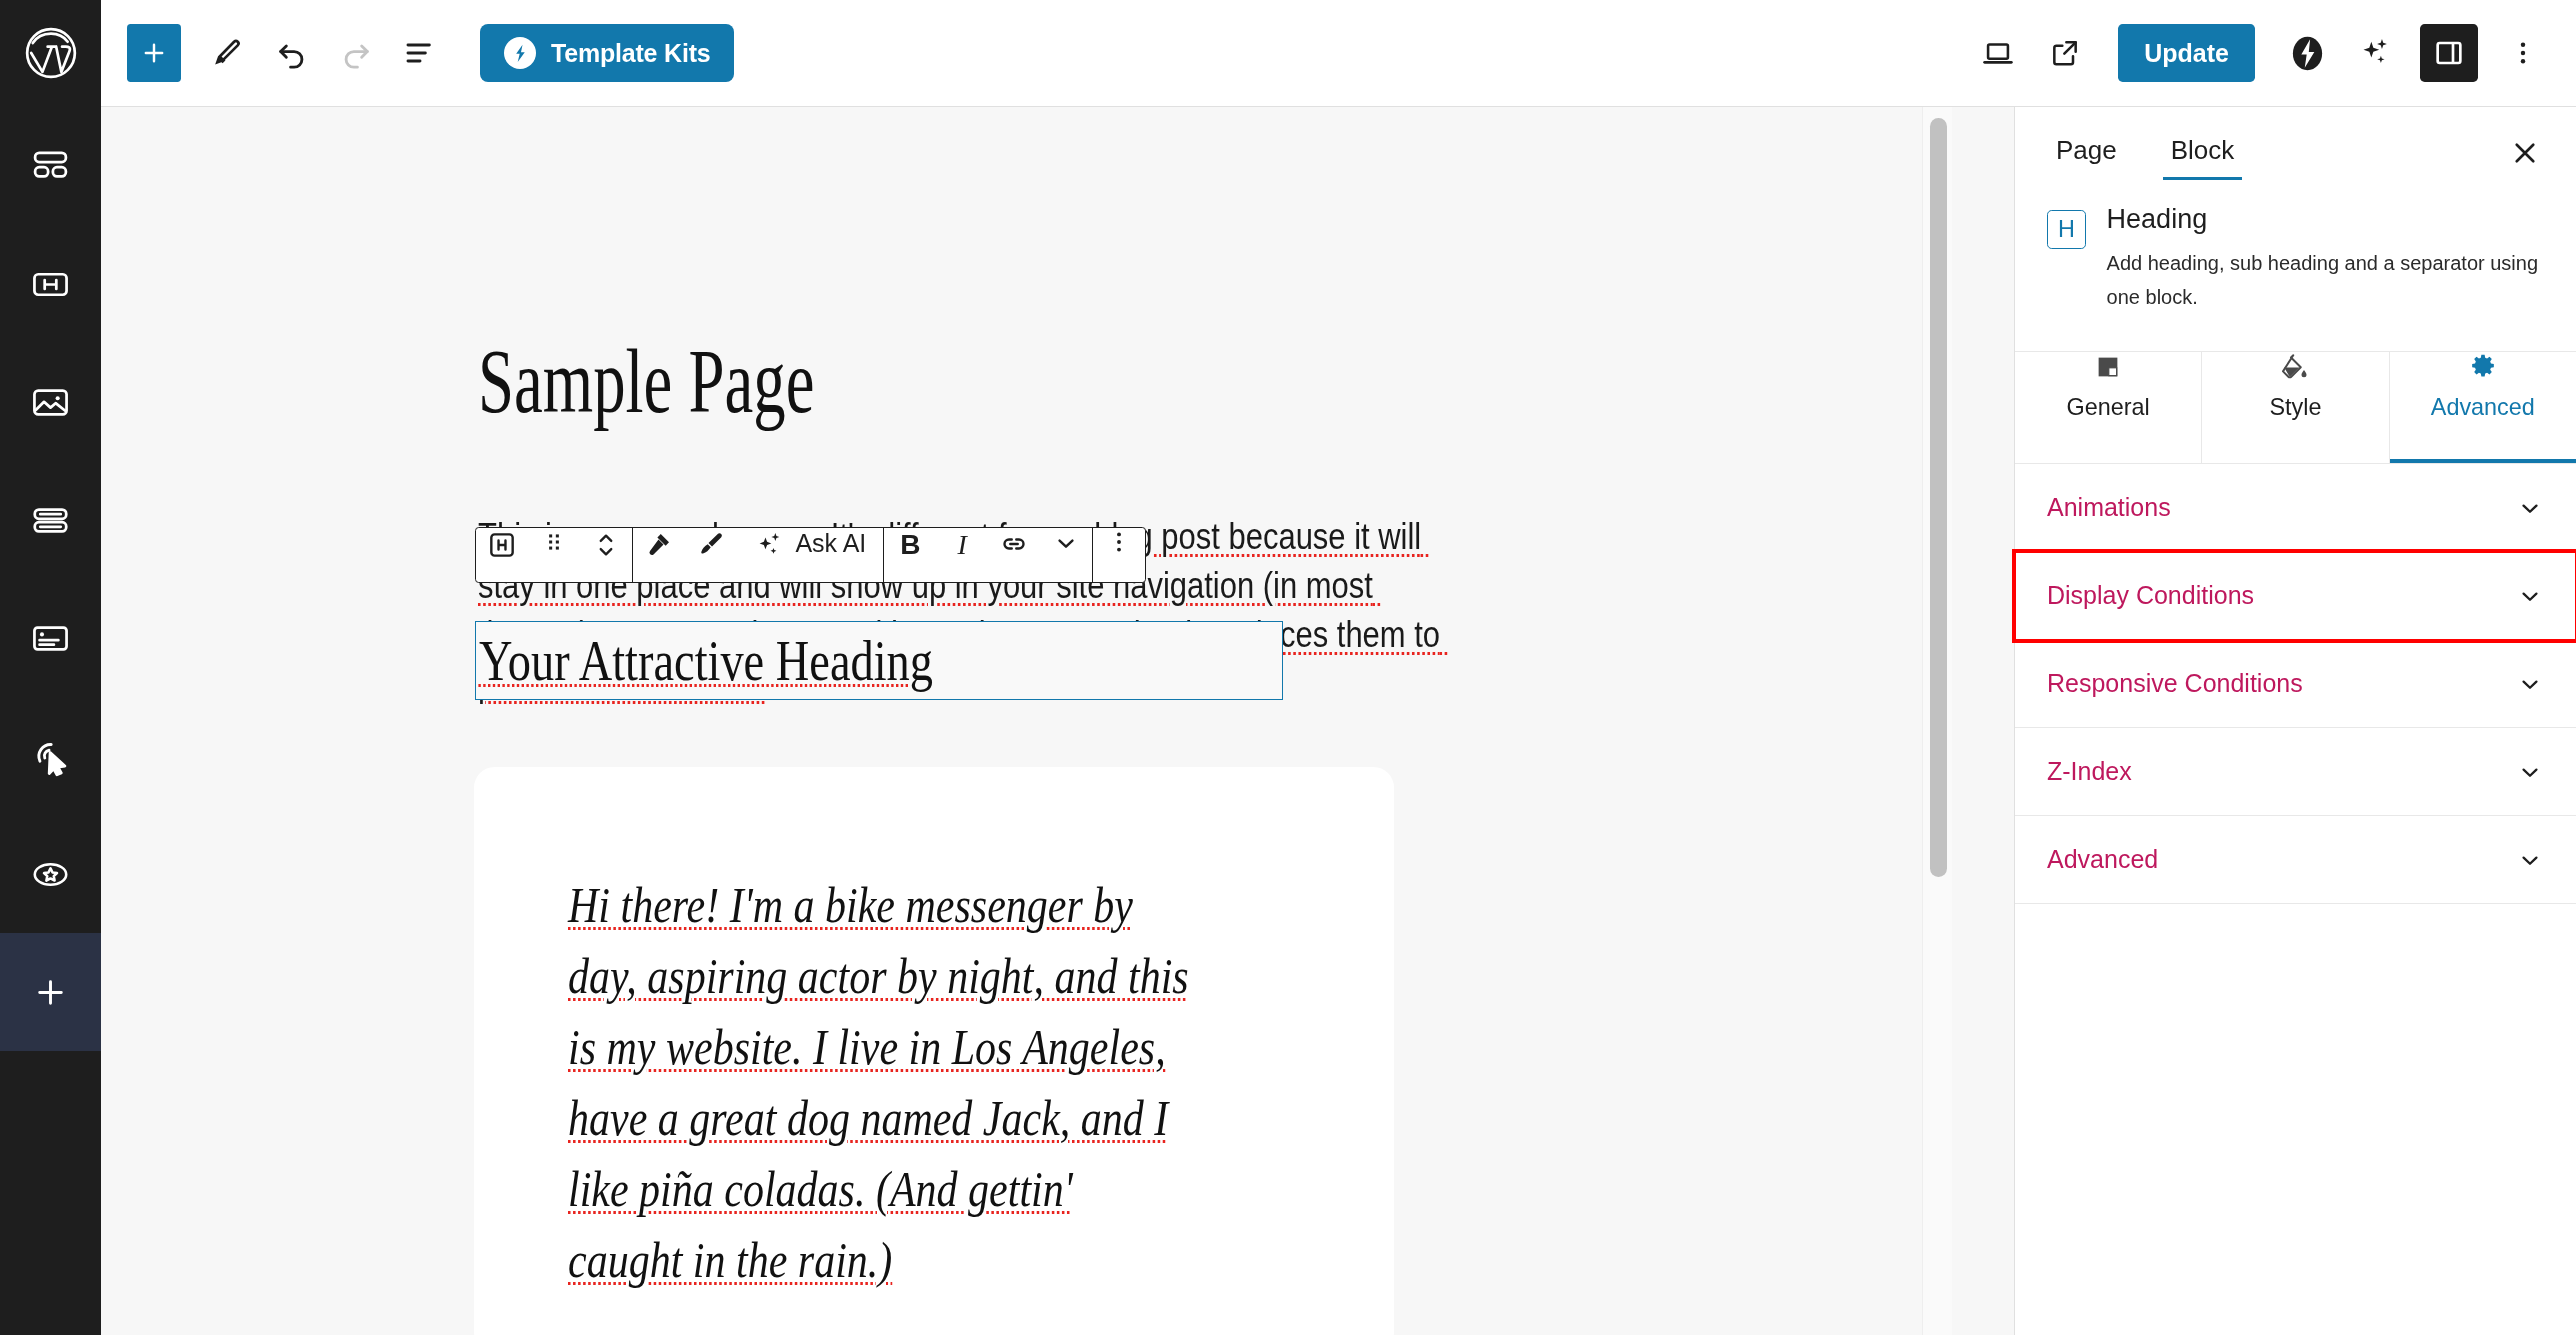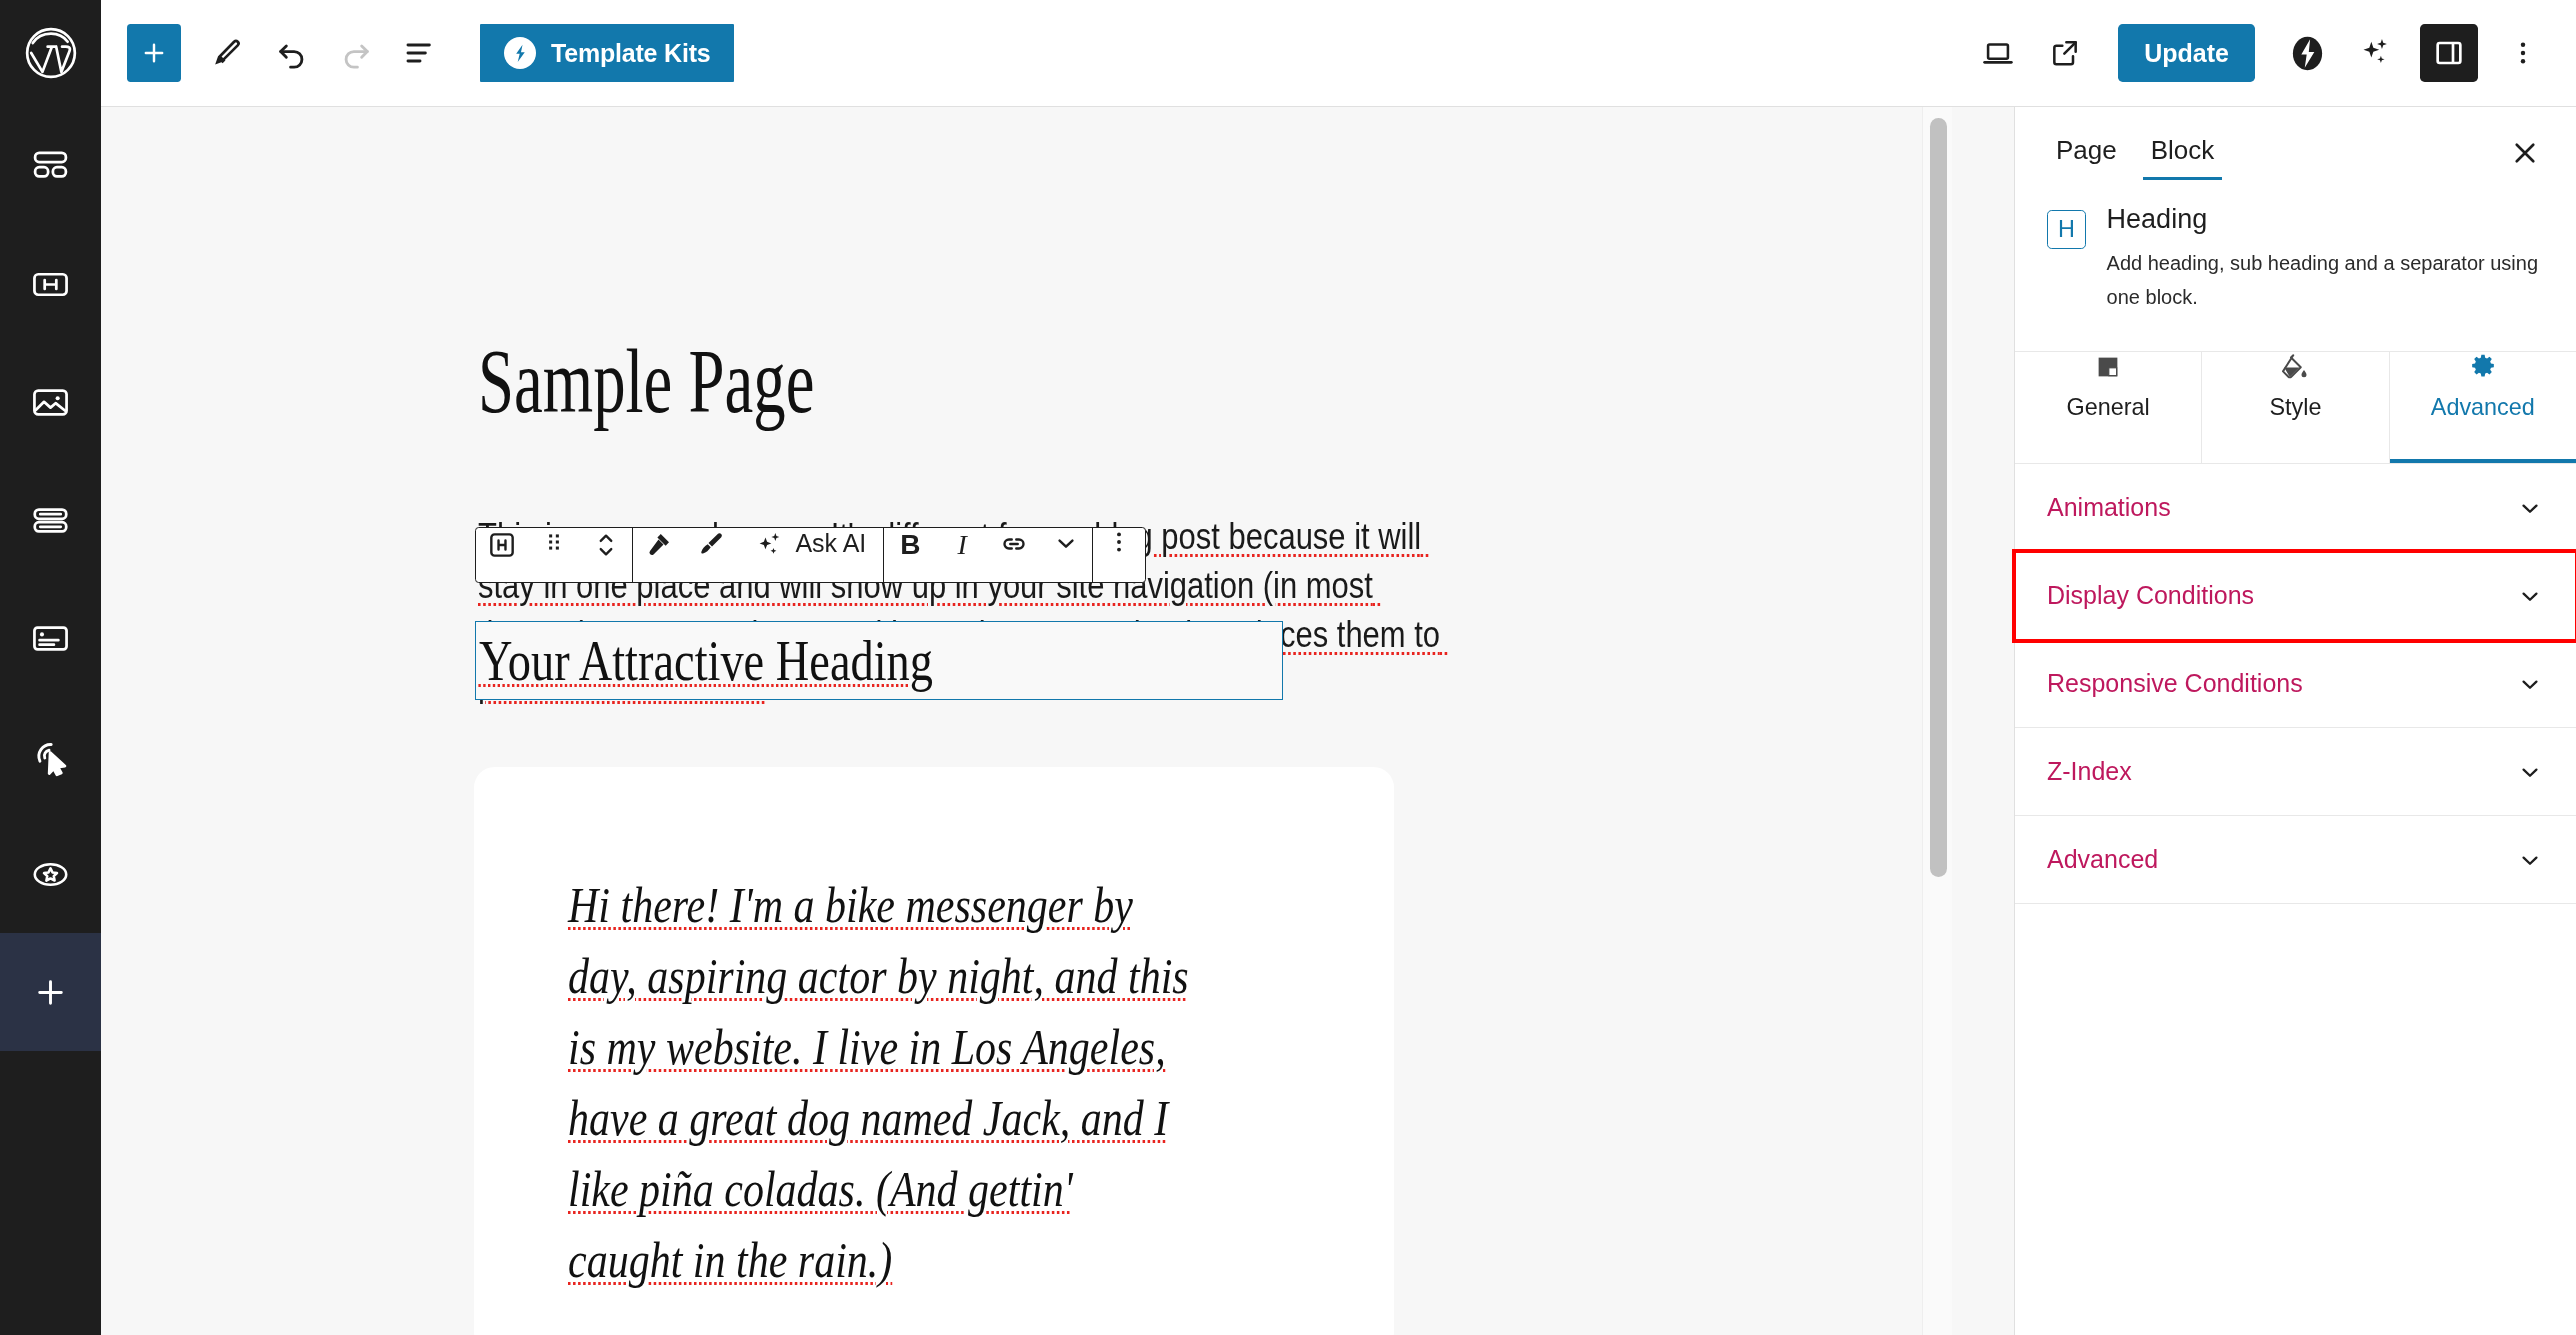--- a/index.html
+++ b/index.html
@@ -42,21 +42,21 @@
     background: #1278ac;
     border-radius: 3.7px;
     display: flex; align-items: center; justify-content: center;
     cursor: pointer; margin-right: 15px;
   }
   #template-kits-btn {
     margin-left: 28px;
     height: 58px;
     background: #1278ac;
     color: #fff;
-    border-radius: 1px;
+    border-radius: 8px;
     display: flex; align-items: center; gap: 15px;
     padding: 4px 24px;
     font-size: 25px; font-weight: 700;
     cursor: pointer;
     letter-spacing: -0.2px;
   }
   .tk-circle {
     width: 32px; height: 32px; border-radius: 50%;
     background: #fff; display: flex; align-items: center; justify-content: center;
     flex: 0 0 auto;
@@ -210,20 +210,21 @@
     width: 562px; height: 1229px;
     background: #ffffff;
     border-left: 0.9px solid #e0e0e0;
     z-index: 35;
   }
   #panel-tabs {
     height: 86px;
     display: flex; align-items: center;
     padding: 0 0 0 24px;
     position: relative;
+    gap: 20px;
   }
   .ptab {
     font-size: 26px; color: #1e1e1e;
     padding: 0 17px; height: 86px;
     display: flex; align-items: center;
     cursor: pointer; position: relative;
   }
   .ptab.active::after {
     content: ""; position: absolute;
     left: 9.4px; right: 9.4px; bottom: 13px; height: 2.8px;

